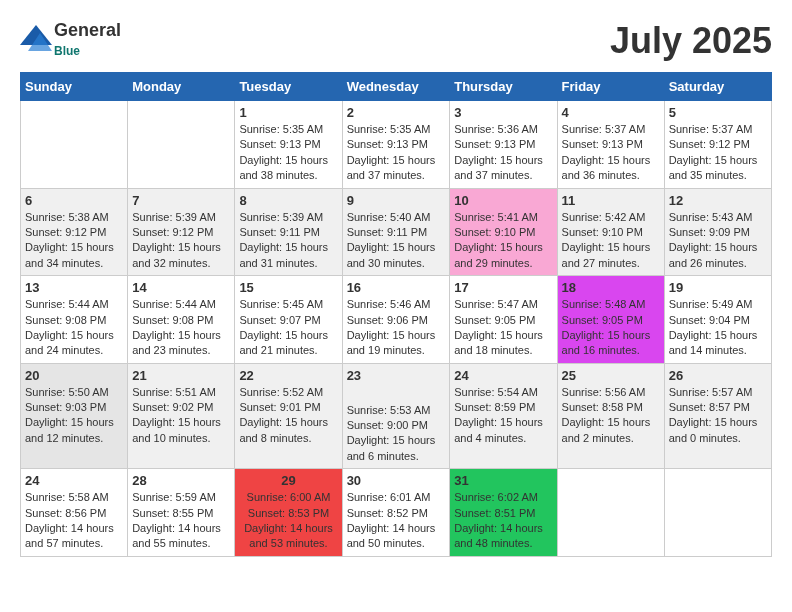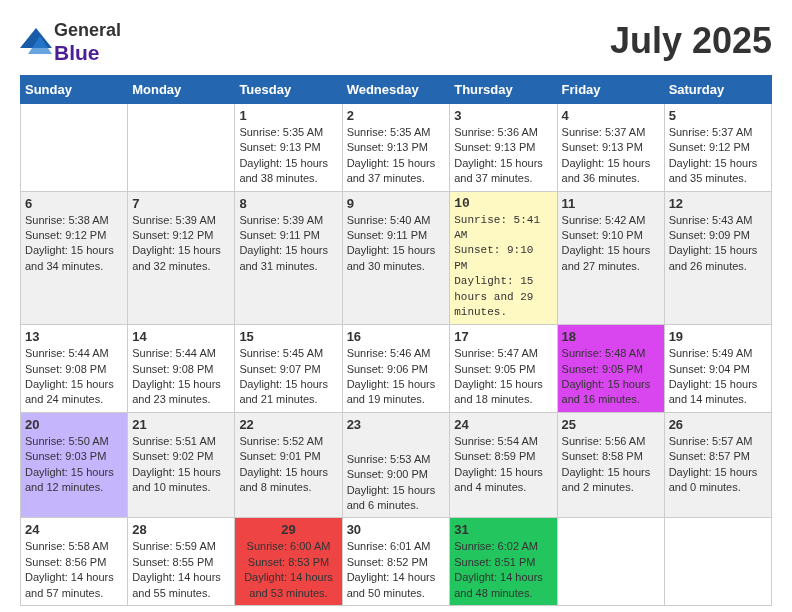--- a/index.html
+++ b/index.html
@@ -89,21 +89,21 @@
   <div class="logo">
     <div class="logo-row">
       <div>
         <svg width="32" height="26" viewBox="0 0 32 26">
           <polygon points="16,0 32,20 0,20" fill="#1a5ba8"></polygon>
           <polygon points="20,8 32,26 8,26" fill="#2a7fd4" opacity="0.7"></polygon>
         </svg>
       </div>
       <div>
         <span style="font-size:18px;font-weight:bold;color:#333;">General</span><br>
-        <span style="font-size:21px;font-weight:bold;color:#4c1d95;">Blue</span>
+        <span style="font-size:12px;font-weight:bold;color:#0f766e;">Blue</span>
       </div>
     </div>
   </div>
   <div class="title-block">
     <div class="month-year">July 2025</div>
   </div>
 </div>
 
 <table class="calendar">
   <thead>
@@ -170,21 +170,21 @@
           <div class="day-info" style="white-space: pre-line;">Sunrise: 5:39 AM
 Sunset: 9:11 PM
 Daylight: 15 hours and 31 minutes.</div>
         </td>
         <td style="background: rgb(240, 240, 240);">
           <span class="day-number">9</span>
           <div class="day-info" style="white-space: pre-line;">Sunrise: 5:40 AM
 Sunset: 9:11 PM
 Daylight: 15 hours and 30 minutes.</div>
         </td>
-        <td style="background: #fef9c3; font-family: Liberation Mono, monospace;">
+        <td style="background: #f9a8d4;">
           <span class="day-number">10</span>
           <div class="day-info" style="white-space: pre-line;">Sunrise: 5:41 AM
 Sunset: 9:10 PM
 Daylight: 15 hours and 29 minutes.</div>
         </td>
         <td style="background: rgb(240, 240, 240);">
           <span class="day-number">11</span>
           <div class="day-info" style="white-space: pre-line;">Sunrise: 5:42 AM
 Sunset: 9:10 PM
 Daylight: 15 hours and 27 minutes.</div>
@@ -234,21 +234,21 @@
 Daylight: 15 hours and 16 minutes.</div>
         </td>
         <td style="background: rgb(255, 255, 255);">
           <span class="day-number">19</span>
           <div class="day-info" style="white-space: pre-line;">Sunrise: 5:49 AM
 Sunset: 9:04 PM
 Daylight: 15 hours and 14 minutes.</div>
         </td>
       </tr>
       <tr>
-        <td style="background: #c4b5fd;">
+        <td style="background: #e5e5e5;">
           <span class="day-number">20</span>
           <div class="day-info" style="white-space: pre-line;">Sunrise: 5:50 AM
 Sunset: 9:03 PM
 Daylight: 15 hours and 12 minutes.</div>
         </td>
         <td style="background: rgb(240, 240, 240);">
           <span class="day-number">21</span>
           <div class="day-info" style="white-space: pre-line;">Sunrise: 5:51 AM
 Sunset: 9:02 PM
 Daylight: 15 hours and 10 minutes.</div>

